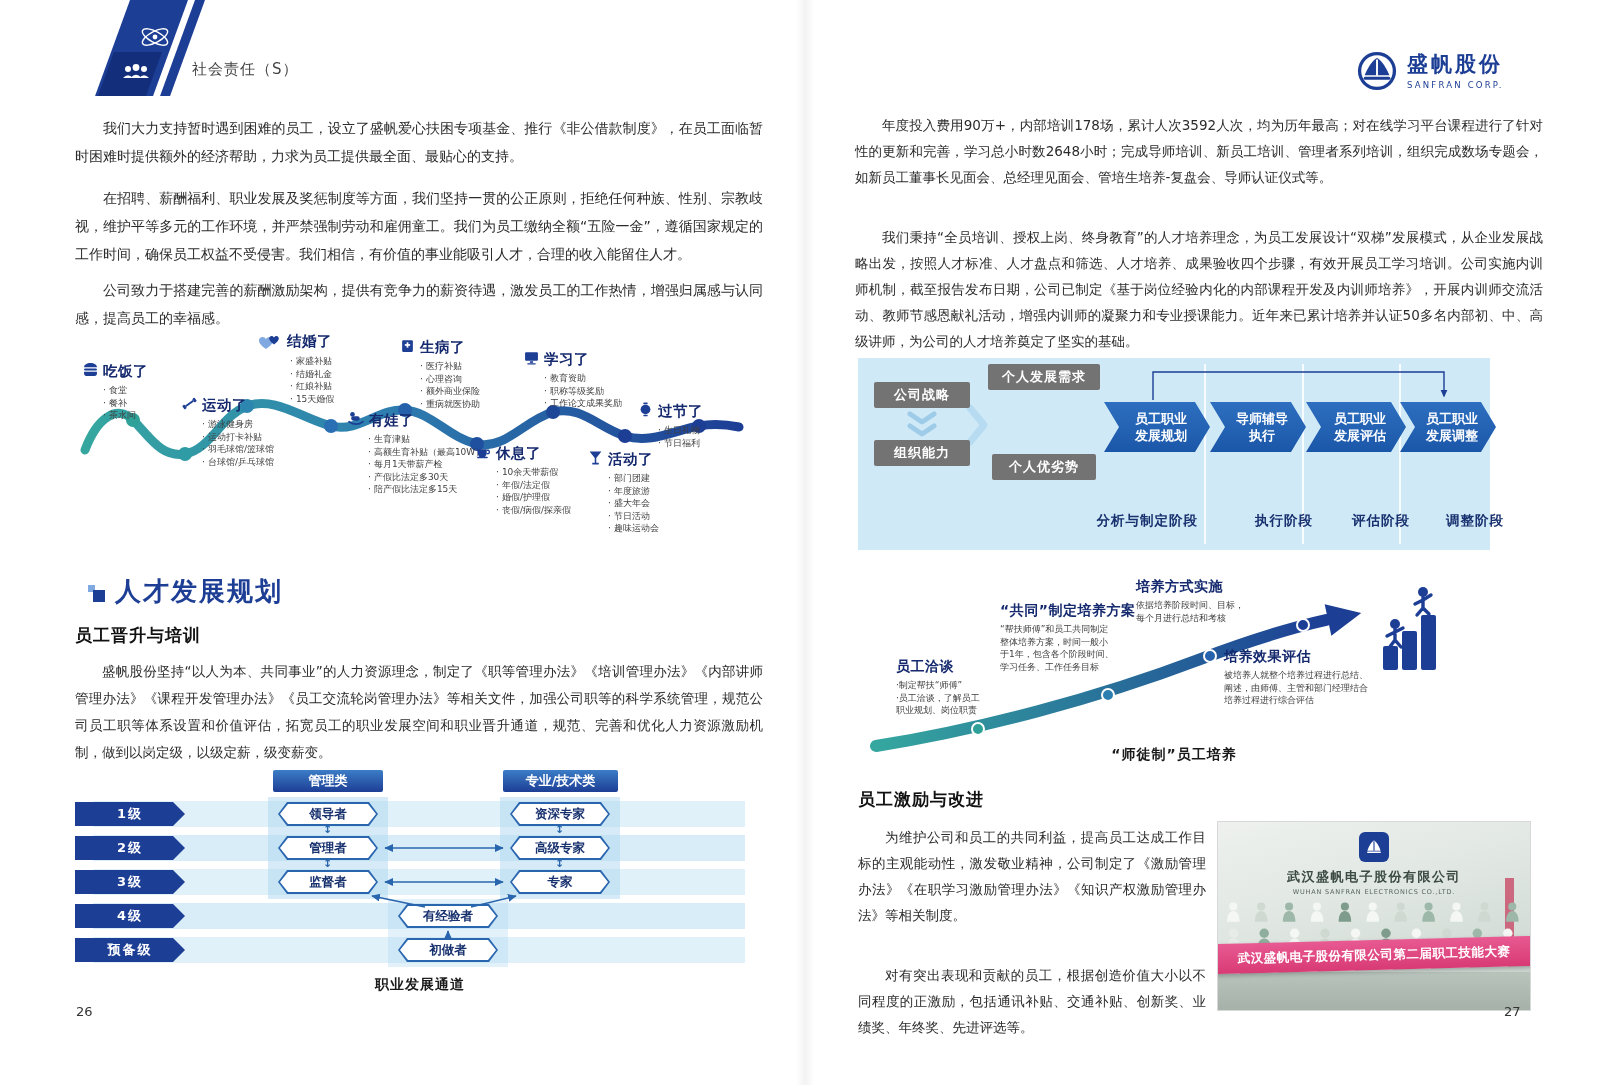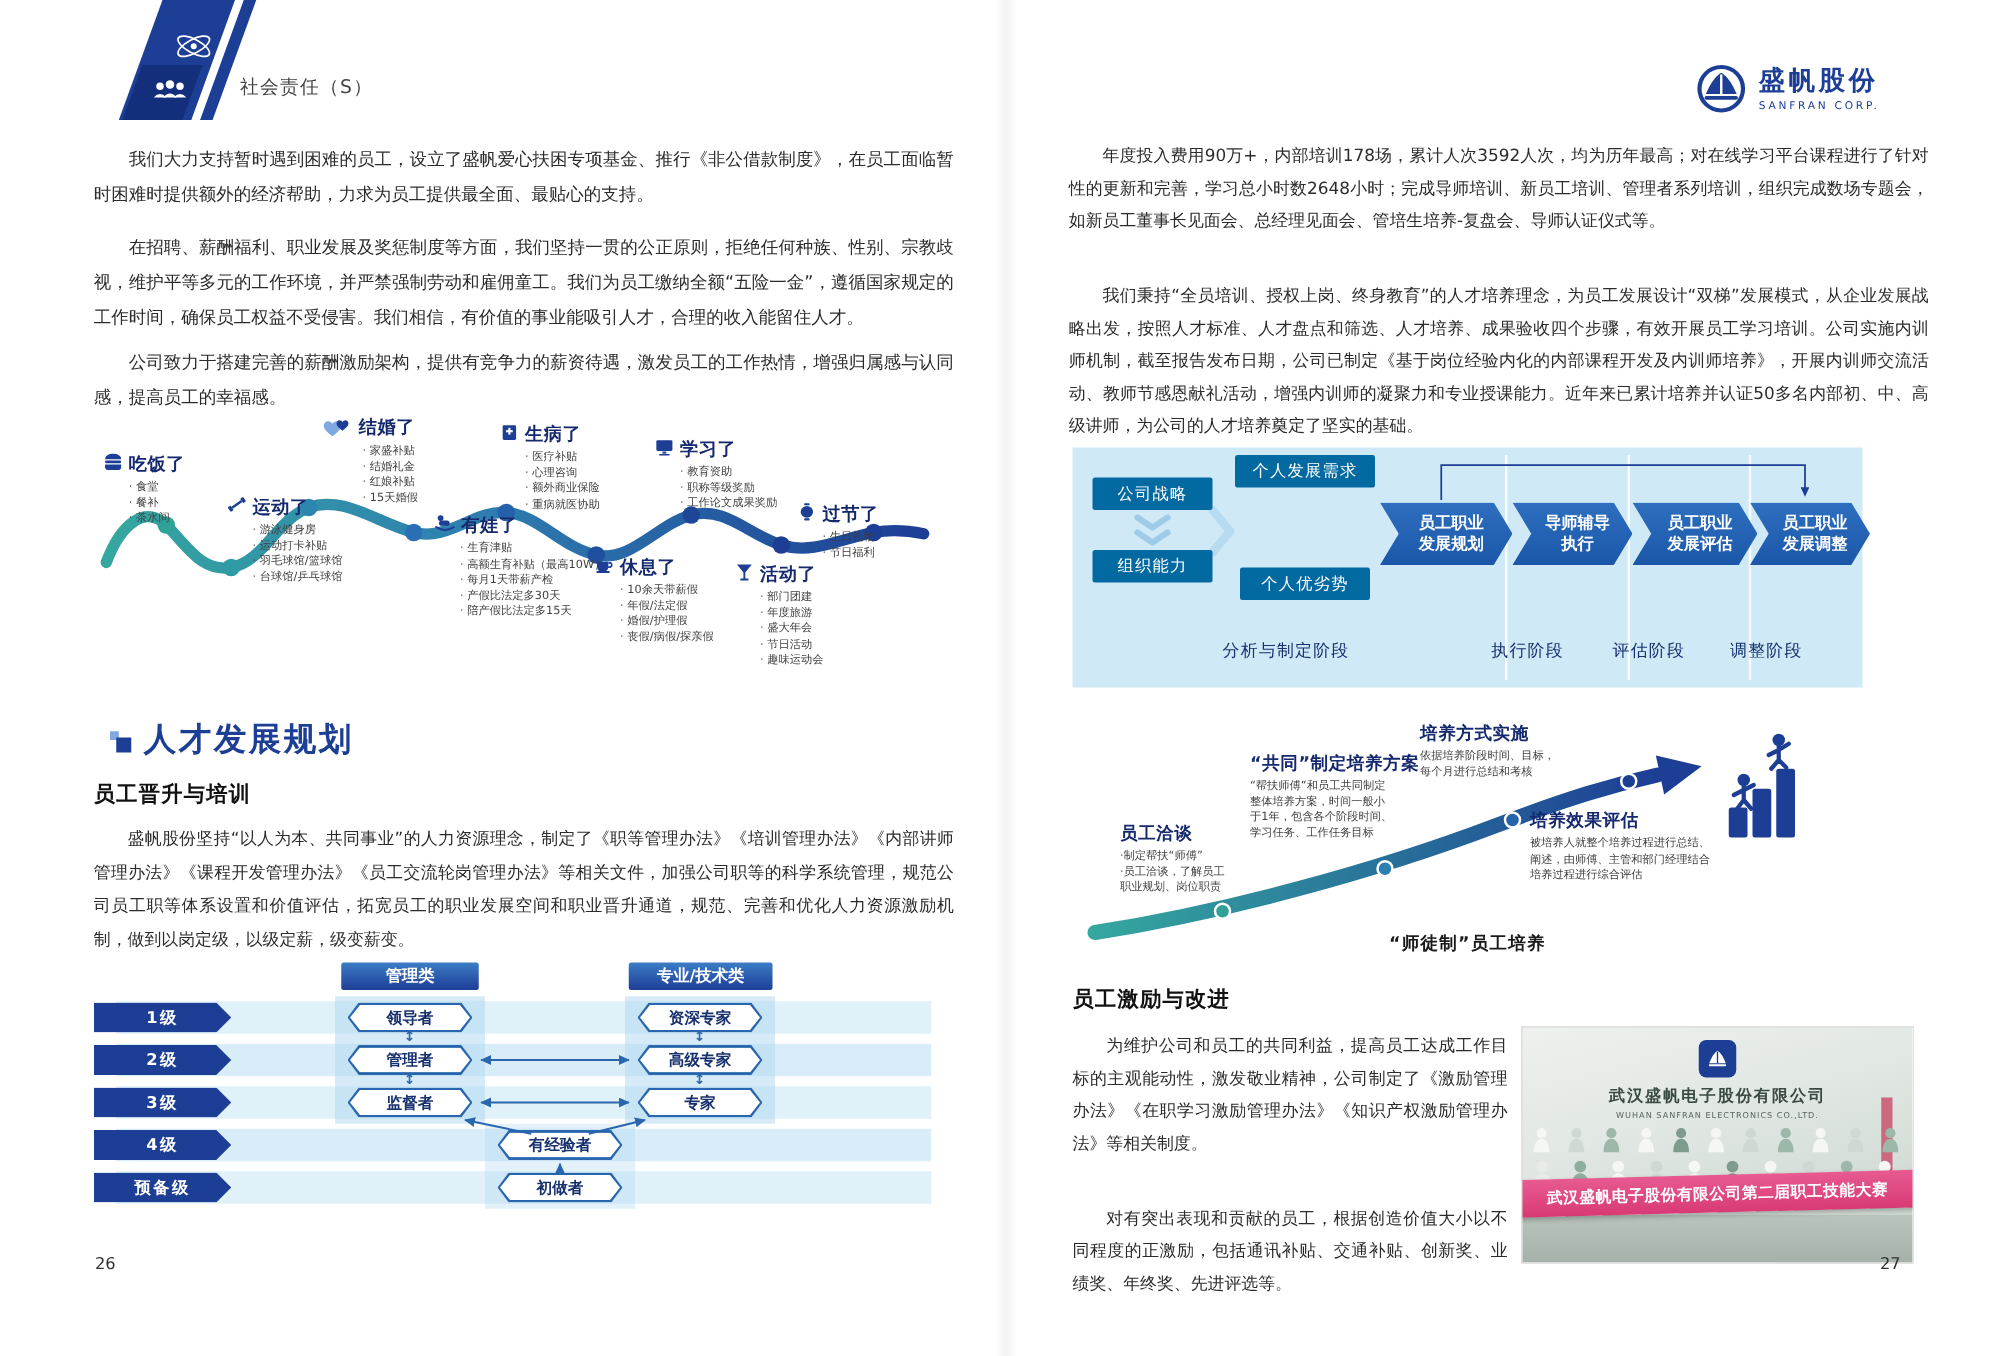--- a/index.html
+++ b/index.html
@@ -58,27 +58,27 @@
   .hex .ho{position:absolute;inset:0;background:#2a66ae;
            clip-path:polygon(9px 0,calc(100% - 9px) 0,100% 50%,calc(100% - 9px) 100%,9px 100%,0 50%)}
   .hex .hi{position:absolute;inset:2px;background:#fff;display:flex;align-items:center;justify-content:center;
            font-size:12.5px;font-weight:bold;color:#17306e;
            clip-path:polygon(8px 0,calc(100% - 8px) 0,100% 50%,calc(100% - 8px) 100%,8px 100%,0 50%)}
   .updown{position:absolute;font-size:11px;font-weight:bold;color:#2a66ae;line-height:10px}
   .diagcap{position:absolute;font-weight:bold;font-size:14px;color:#1a1a1a;text-align:center;letter-spacing:1px}
   
   .flowpanel{position:absolute;left:858px;top:358px;width:632px;height:192px;background:#cfe9f7}
   .vdiv{position:absolute;top:6px;bottom:6px;width:2px;background:rgba(255,255,255,.85)}
-  .inbox{position:absolute;height:26px;background:#0369a1;color:#fff;font-weight:normal;font-size:13px;
+  .inbox{position:absolute;height:26px;background:#737373;color:#fff;font-weight:bold;font-size:13px;
          display:flex;align-items:center;justify-content:center;border-radius:2px;letter-spacing:1px}
   .step{position:absolute;top:44px;height:50px;background:linear-gradient(180deg,#2e6fc0,#1b57a8);color:#fff;
         font-weight:bold;font-size:13px;line-height:17px;display:flex;align-items:center;justify-content:center;
         text-align:center;white-space:pre-line;padding-left:8px;
         clip-path:polygon(0 0,calc(100% - 15px) 0,100% 50%,calc(100% - 15px) 100%,0 100%,15px 50%)}
-  .phase{position:absolute;top:154px;font-size:13.5px;font-weight:normal;color:#17306e;text-align:left;letter-spacing:1px}
+  .phase{position:absolute;top:154px;font-size:13.5px;font-weight:bold;color:#17306e;text-align:right;letter-spacing:1px}
   
   .mentor{position:absolute;left:858px;top:576px;width:632px;height:195px}
   .mt-stage{position:absolute}
   .mt-title{font-size:14px;font-weight:bold;color:#15296e;letter-spacing:.5px}
   .mt-desc{margin-top:3px;font-size:9px;line-height:12.5px;color:#3f3f3f;white-space:pre-line}
   
   .photo{position:absolute;left:1218px;top:822px;width:312px;height:188px;overflow:hidden;
          background:linear-gradient(165deg,#eef1ee 0%,#dfe6e1 45%,#c7d2cb 100%);box-shadow:0 0 0 1px #d8d8d8}
   .ph-logo{position:absolute;left:141px;top:10px;width:30px;height:30px;background:#1d3e95;border-radius:6px;
            display:flex;align-items:center;justify-content:center}
@@ -408,20 +408,21 @@
         </marker>
       </defs>
       <g stroke="#2a66ae" stroke-width="1.6">
         <line x1="310" y1="78" x2="428" y2="78" marker-start="url(#ca)" marker-end="url(#ca)"></line>
         <line x1="310" y1="112" x2="428" y2="112" marker-start="url(#ca)" marker-end="url(#ca)"></line>
         <line x1="350" y1="137" x2="297" y2="126" marker-end="url(#ca)"></line>
         <line x1="396" y1="137" x2="441" y2="126" marker-end="url(#ca)"></line>
         <line x1="373" y1="167" x2="373" y2="161" marker-end="url(#ca)"></line>
       </g>
     </svg>
+    <div class="diagcap" style="left:0;top:206px;width:690px">职业发展通道</div>
   </div>
 
   <div class="pagenum" style="left:76px;top:1004px">26</div>
 
   <p class="body rp" style="top:112px">年度投入费用90万+，内部培训178场，累计人次3592人次，均为历年最高；对在线学习平台课程进行了针对性的更新和完善，学习总小时数2648小时；完成导师培训、新员工培训、管理者系列培训，组织完成数场专题会，如新员工董事长见面会、总经理见面会、管培生培养-复盘会、导师认证仪式等。</p>
   <p class="body rp" style="top:224px">我们秉持“全员培训、授权上岗、终身教育”的人才培养理念，为员工发展设计“双梯”发展模式，从企业发展战略出发，按照人才标准、人才盘点和筛选、人才培养、成果验收四个步骤，有效开展员工学习培训。公司实施内训师机制，截至报告发布日期，公司已制定《基于岗位经验内化的内部课程开发及内训师培养》，开展内训师交流活动、教师节感恩献礼活动，增强内训师的凝聚力和专业授课能力。近年来已累计培养并认证50多名内部初、中、高级讲师，为公司的人才培养奠定了坚实的基础。</p>
 
   <div class="flowpanel">
     <div class="vdiv" style="left:346px"></div>
     <div class="vdiv" style="left:444px"></div>

